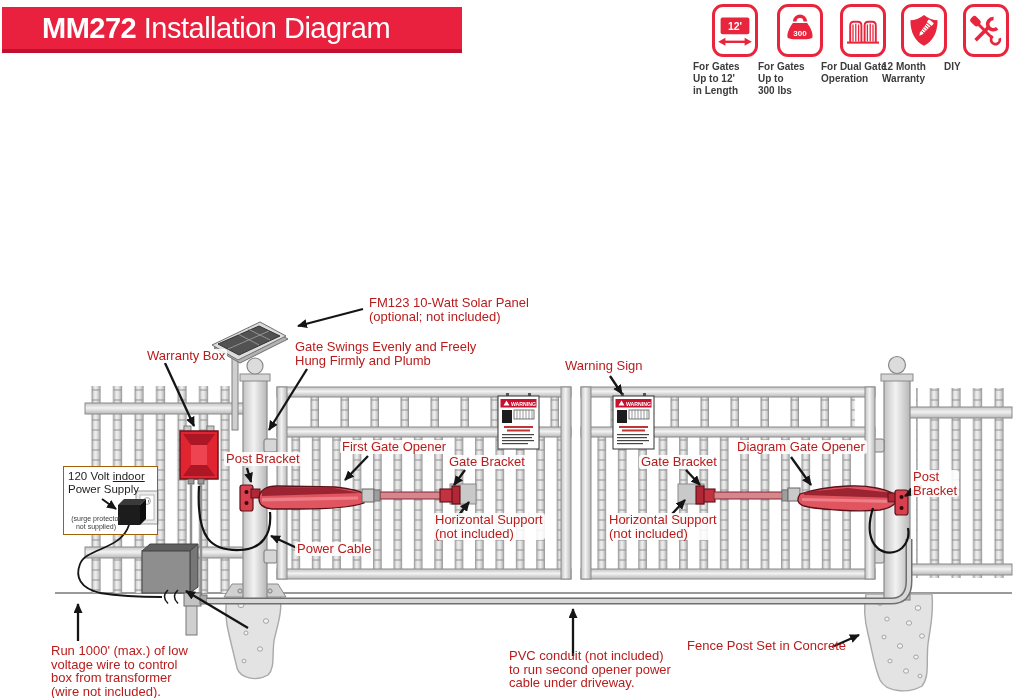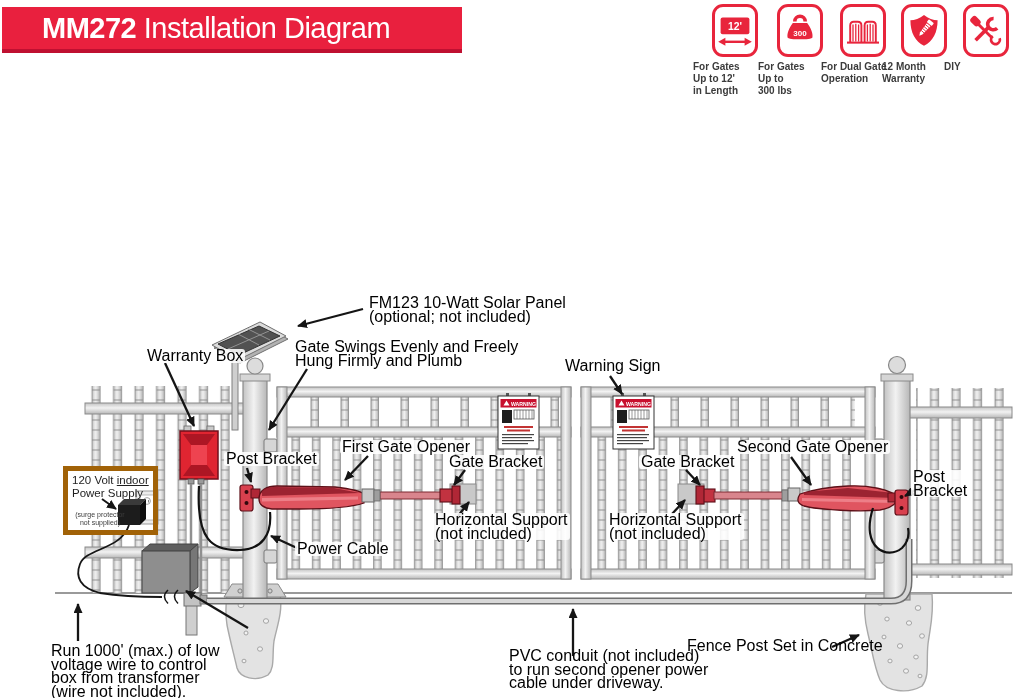--- a/index.html
+++ b/index.html
@@ -17,24 +17,24 @@
   .banner .b{font-weight:bold;}
 
   
   .badge{position:absolute;top:4px;width:46px;height:53px;border:3px solid var(--red);
          border-radius:11px;background:#fff;box-sizing:border-box;z-index:3;
          display:flex;align-items:center;justify-content:center;}
   .badge-label{position:absolute;top:61px;width:84px;text-align:left;z-index:3;
                font-weight:bold;font-size:10px;line-height:12px;color:#3b3b3b;white-space:pre-line;}
 
   
-  .label{position:absolute;z-index:2;font-size:16px;line-height:13.5px;color:#000000;
+  .label{position:absolute;z-index:2;font-size:13px;line-height:13.5px;color:#b91c1c;
          white-space:pre-line;background:rgba(255,255,255,.88);padding:0 2px;border-radius:3px;}
   .ps-box{position:absolute;left:63px;top:466px;width:95px;height:69px;z-index:2;
-          border:5px solid #a16207;box-sizing:border-box;padding:3px 0 8px 4px;background:transparent;}
+          border:1px solid #a16207;box-sizing:border-box;padding:3px 0 8px 4px;background:transparent;}
   .ps-title{font-size:11.5px;line-height:13px;color:#1e1e1e;}
   .ps-title .u{text-decoration:underline;}
   .ps-note{position:absolute;left:3px;bottom:3px;width:58px;font-size:7px;line-height:8px;
            color:#3c3c3c;text-align:center;white-space:pre-line;}
 </style>
 </head>
 <body>
 
 <div class="stage">
 
@@ -360,21 +360,21 @@
 Hung Firmly and Plumb</div>
 <div class="label" style="left:563px;top:359px">Warning Sign</div>
 <div class="label" style="left:224px;top:452px">Post Bracket</div>
 <div class="label" style="left:340px;top:440px">First Gate Opener</div>
 <div class="label" style="left:447px;top:455px">Gate Bracket</div>
 <div class="label" style="left:433px;top:513px">Horizontal Support
 (not included)</div>
 <div class="label" style="left:639px;top:455px">Gate Bracket</div>
 <div class="label" style="left:607px;top:513px">Horizontal Support
 (not included)</div>
-<div class="label" style="left:735px;top:440px">Second Gate Opener</div>
+<div class="label" style="left:735px;top:440px">Diagram Gate Opener</div>
 <div class="label" style="left:911px;top:470px">Post Bracket</div>
 <div class="label" style="left:295px;top:542px">Power Cable</div>
 <div class="label" style="left:49px;top:644px;background:transparent">Run 1000' (max.) of low
 voltage wire to control
 box from transformer
 (wire not included).</div>
 <div class="label" style="left:507px;top:649px;background:transparent">PVC conduit (not included)
 to run second opener power
 cable under driveway.</div>
 <div class="label" style="left:685px;top:639px;background:transparent">Fence Post Set in Concrete</div>

